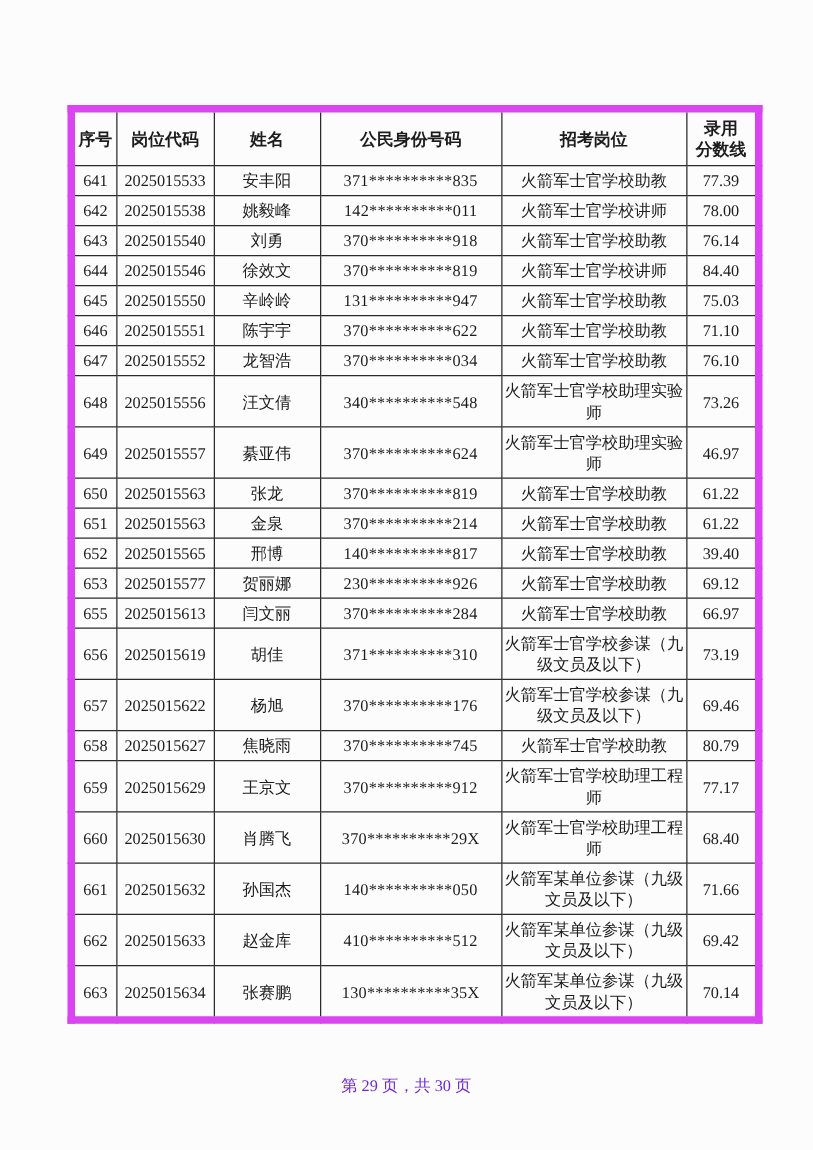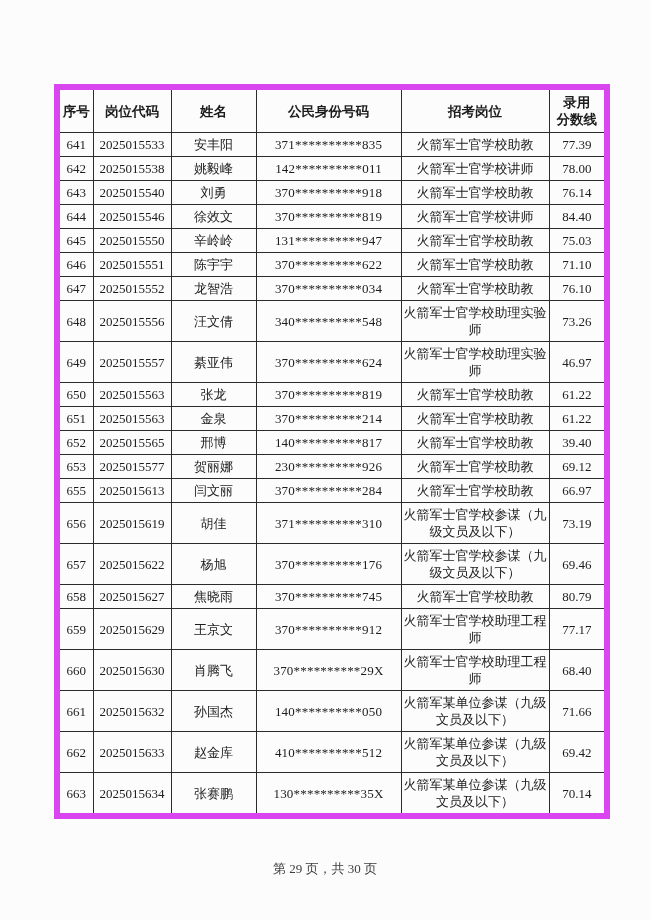--- a/index.html
+++ b/index.html
@@ -61,21 +61,21 @@
   td.cell-id {
     letter-spacing: 0.2px;
   }
   .page-footer {
     position: absolute;
     top: 860px;
     left: 0;
     width: 100%;
     text-align: center;
     font-size: 13px;
-    color: #404040;
+    color: #6d28d9;
   }
 </style>
 </head>
 <body>
 
 <div class="page">
 
   <table class="roster">
     <colgroup>
       <col style="width:36px">

